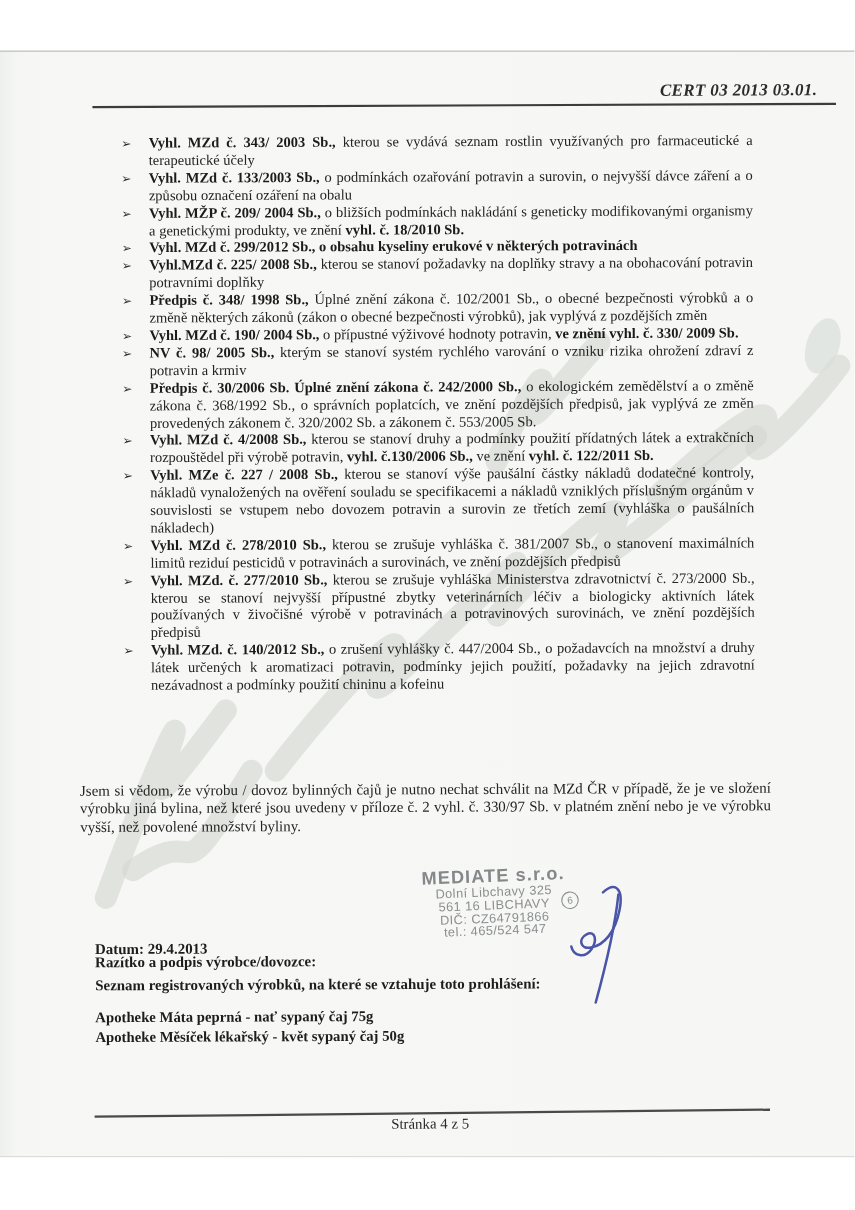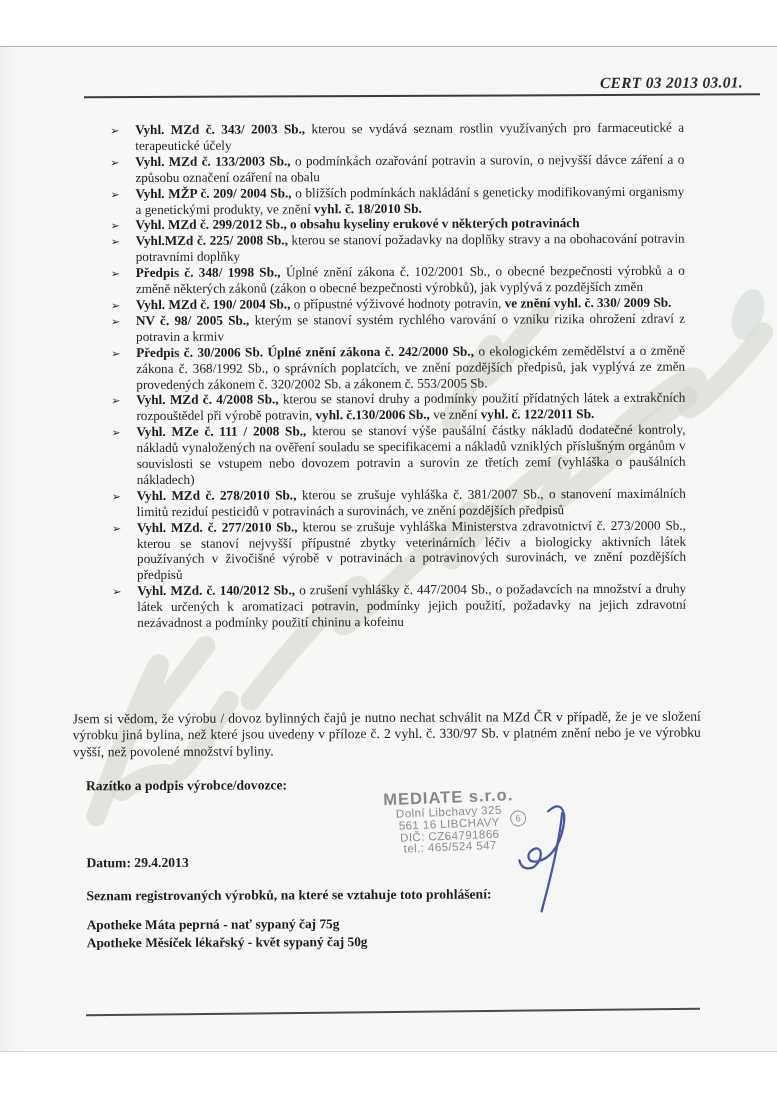--- a/index.html
+++ b/index.html
@@ -15,21 +15,21 @@
   .hdr-rule{position:absolute;top:95px;left:86px;width:676px;height:2px;background:#3c3c3c;}
   .law-list{position:absolute;left:112px;top:121px;width:574px;z-index:2;}
   .li{display:flex;align-items:flex-start;}
   .bullet{flex:0 0 25px;font-family:"DejaVu Sans",sans-serif;font-size:11px;
        color:#2a2a2a;padding-top:2px;}
   .txt{flex:1;font-size:13.2px;line-height:15.9px;text-align:justify;color:#242424;}
   .txt b{font-weight:700;color:#1b1b1b;}
   .para{position:absolute;left:72px;top:710px;width:628px;font-size:13.6px;
        line-height:16.4px;text-align:justify;color:#242424;z-index:2;}
   .lbl{position:absolute;font-weight:700;font-size:13.6px;color:#1d1d1d;z-index:2;}
-  .lbl-razitko{left:85px;top:777px;}
+  .lbl-razitko{left:85px;top:866px;}
   .lbl-datum{left:85px;top:854px;}
   .lbl-seznam{left:85px;top:887px;}
   .products{position:absolute;left:85px;top:915px;z-index:2;}
   .product{font-weight:700;font-size:13.4px;line-height:18px;color:#1d1d1d;}
   .stamp{position:absolute;left:378px;top:789px;width:140px;text-align:center;
        transform:rotate(-2deg);color:#8b8e90;font-family:"Liberation Sans",sans-serif;z-index:1;}
   .stamp-co{font-weight:700;font-size:16.5px;letter-spacing:1px;color:#85888b;line-height:17px;}
   .stamp-line{font-size:11.6px;line-height:11.8px;letter-spacing:.4px;}
   .stamp-circle{position:absolute;left:509px;top:811px;width:14px;height:14px;border:1.4px solid #8b8e90;
        border-radius:50%;font-family:"Liberation Sans",sans-serif;font-size:9px;line-height:14px;
@@ -98,21 +98,21 @@
       <div class="li">
         <span class="bullet">➢</span>
         <span class="txt"><b>Předpis č. 30/2006 Sb. Úplné znění zákona č. 242/2000 Sb.,</b><span> o ekologickém zemědělství a o změně zákona č. 368/1992 Sb., o správních poplatcích, ve znění pozdějších předpisů, jak vyplývá ze změn provedených zákonem č. 320/2002 Sb. a zákonem č. 553/2005 Sb.</span></span>
       </div>
       <div class="li">
         <span class="bullet">➢</span>
         <span class="txt"><b>Vyhl. MZd č. 4/2008 Sb.,</b><span> kterou se stanoví druhy a podmínky použití přídatných látek a extrakčních rozpouštědel při výrobě potravin, </span><b>vyhl. č.130/2006 Sb.,</b><span> ve znění </span><b>vyhl. č. 122/2011 Sb.</b></span>
       </div>
       <div class="li">
         <span class="bullet">➢</span>
-        <span class="txt"><b>Vyhl. MZe č. 111 / 2008 Sb.,</b><span> kterou se stanoví výše paušální částky nákladů dodatečné kontroly, nákladů vynaložených na ověření souladu se specifikacemi a nákladů vzniklých příslušným orgánům v souvislosti se vstupem nebo dovozem potravin a surovin ze třetích zemí (vyhláška o paušálních nákladech)</span></span>
+        <span class="txt"><b>Vyhl. MZe č. 227 / 2008 Sb.,</b><span> kterou se stanoví výše paušální částky nákladů dodatečné kontroly, nákladů vynaložených na ověření souladu se specifikacemi a nákladů vzniklých příslušným orgánům v souvislosti se vstupem nebo dovozem potravin a surovin ze třetích zemí (vyhláška o paušálních nákladech)</span></span>
       </div>
       <div class="li">
         <span class="bullet">➢</span>
         <span class="txt"><b>Vyhl. MZd č. 278/2010 Sb.,</b><span> kterou se zrušuje vyhláška č. 381/2007 Sb., o stanovení maximálních limitů reziduí pesticidů v potravinách a surovinách, ve znění pozdějších předpisů</span></span>
       </div>
       <div class="li">
         <span class="bullet">➢</span>
         <span class="txt"><b>Vyhl. MZd. č. 277/2010 Sb.,</b><span> kterou se zrušuje vyhláška Ministerstva zdravotnictví č. 273/2000 Sb., kterou se stanoví nejvyšší přípustné zbytky veterinárních léčiv a biologicky aktivních látek používaných v živočišné výrobě v potravinách a potravinových surovinách, ve znění pozdějších předpisů</span></span>
       </div>
       <div class="li">
@@ -144,14 +144,15 @@
   <div class="stamp-circle">6</div>
 
   <svg class="sig" width="90" height="118" viewBox="0 0 90 118">
     <g fill="none" stroke="#4a55a8" stroke-width="2.3" stroke-linecap="round">
       <path d="M55,14 C66,4 74,10 70,30 C66,50 56,62 44,64 C34,66 32,56 40,52 C48,48 50,58 44,66 C38,74 28,72 26,63"></path>
       <path d="M69,16 C66,44 58,78 48,114"></path>
     </g>
   </svg>
 
   <div class="foot-rule"></div>
+  <div class="foot-text">Stránka 4 z 5</div>
 
 </div>
 
 </body></html>

